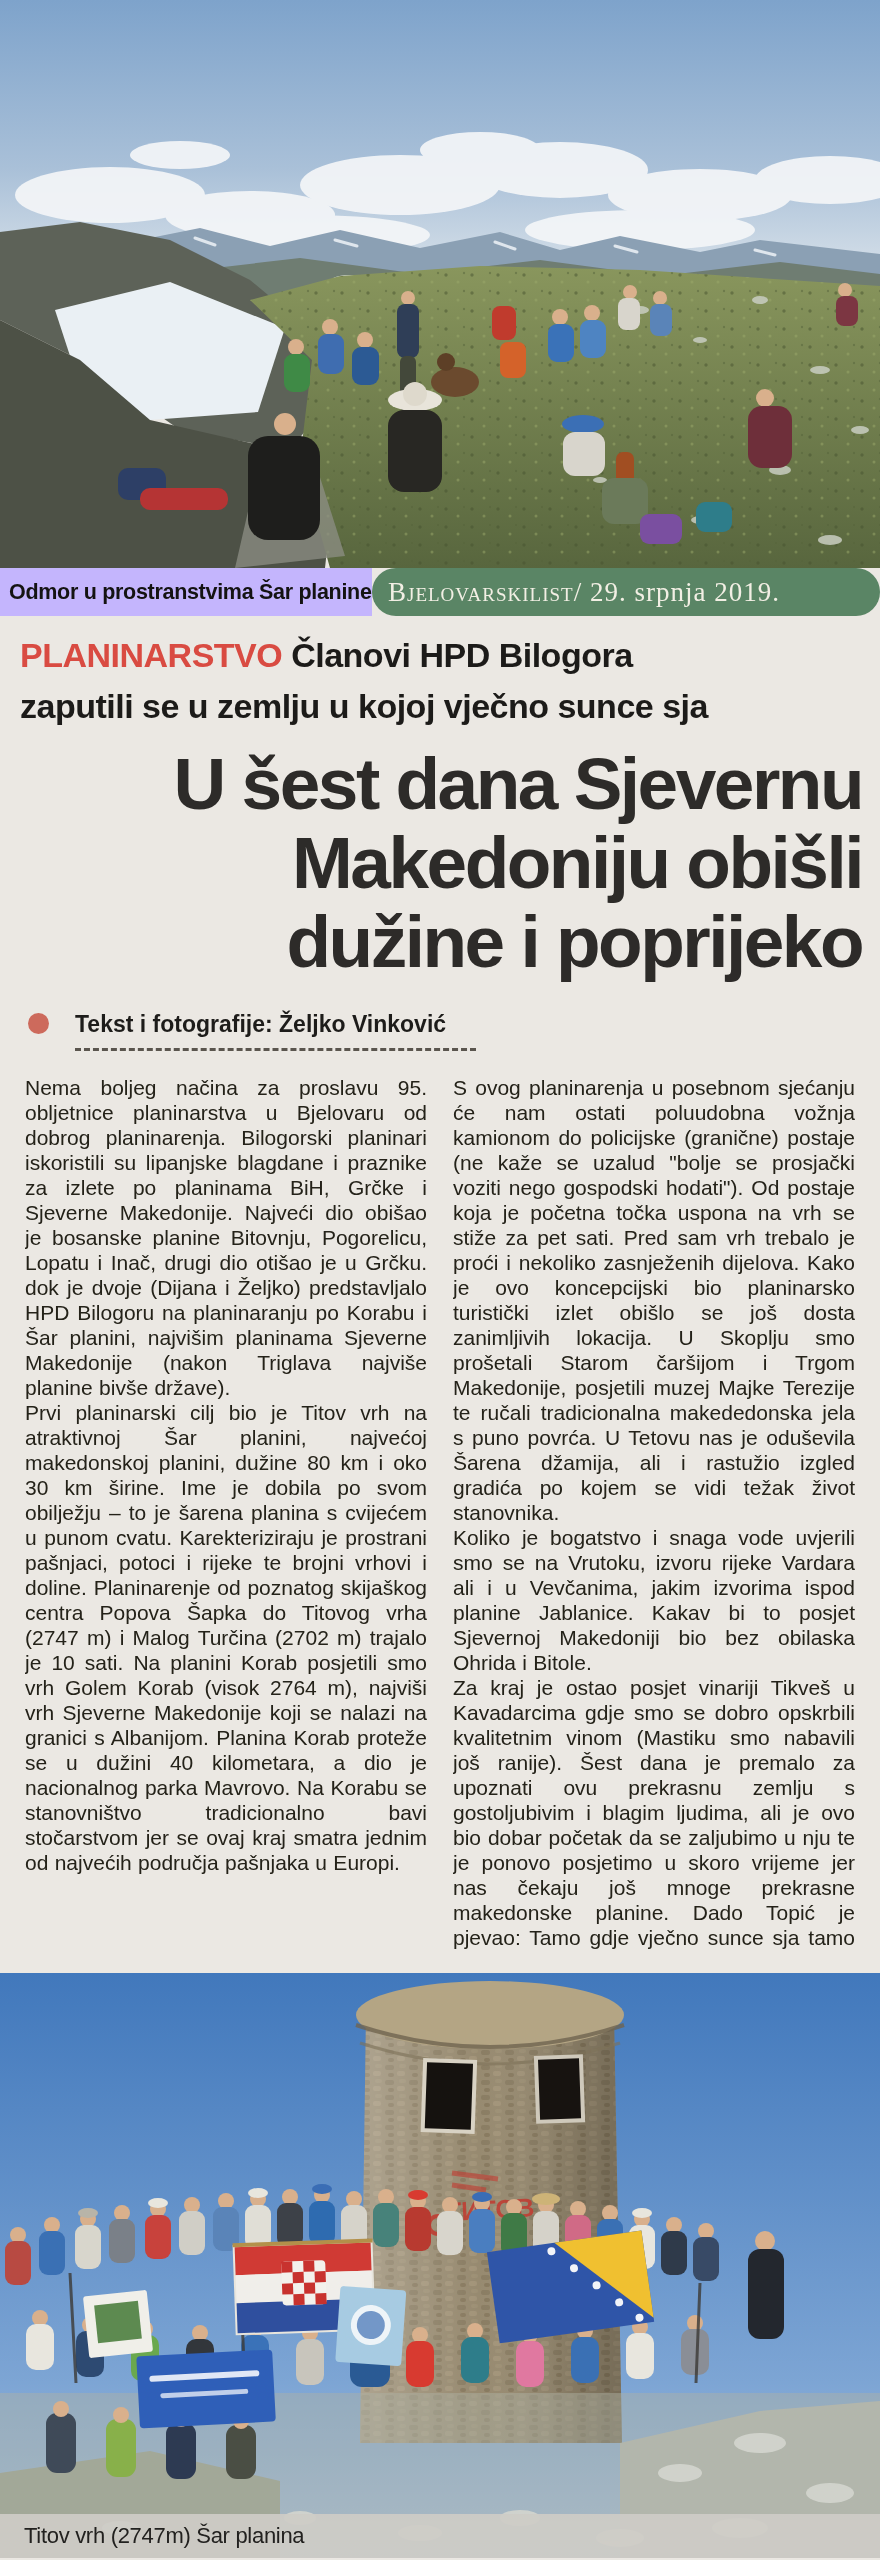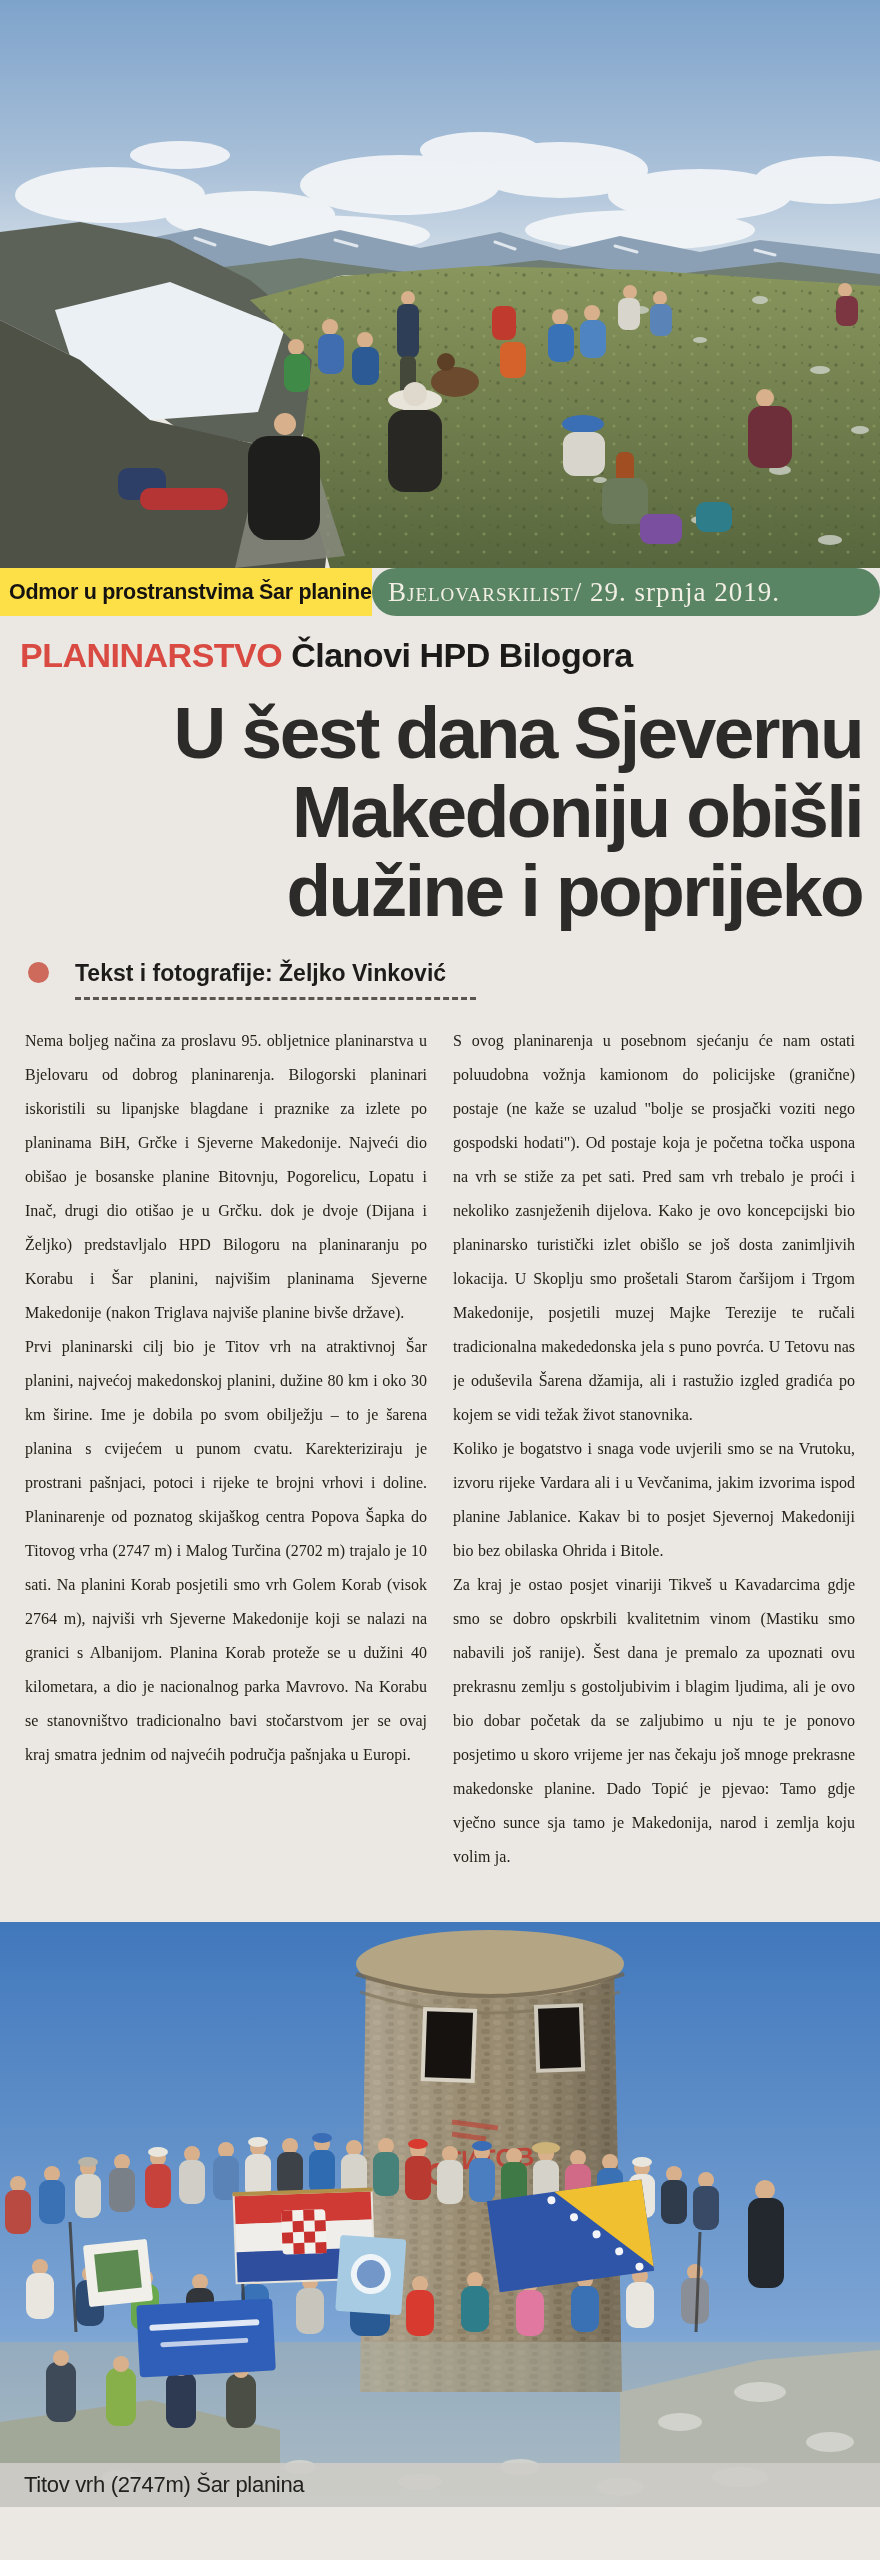--- a/index.html
+++ b/index.html
@@ -6,40 +6,40 @@
   html,body { width:880px; }
   body {
     height:2560px; background:#ebe8e3; overflow:hidden;
     font-family:"Liberation Sans", sans-serif; color:#26241f;
   }
   .photo { position:relative; width:880px; overflow:hidden; }
   .photo svg { display:block; }
   .top-photo { height:568px; }
   .strip-row { display:flex; height:48px; }
   .photo-cap {
-    width:372px; background:#fde047; display:flex; align-items:center;
+    width:372px; background:#c4b5fd; display:flex; align-items:center;
     padding-left:9px; font-size:21.5px; font-weight:800; letter-spacing:-0.3px; color:#141312;
   }
   .masthead {
     flex:1; display:flex; align-items:center; padding-left:16px;
     font-family:"Liberation Serif", serif; font-size:27px; letter-spacing:1px;
   }
   .masthead .name { font-variant:small-caps; }
   .kicker { padding:14px 20px 0 20px; font-size:34px; font-weight:800; line-height:51px; letter-spacing:-0.5px; color:#1c1b19; }
   .headline { padding:12px 18px 0 18px; font-size:73px; line-height:79px; font-weight:800; letter-spacing:-2.5px; color:#2d2b29;text-align:right; }
   .byline { margin:30px 0 0 28px; display:flex; align-items:flex-start; height:42px; }
   .byline .dot { width:21px; height:21px; border-radius:50%; margin:2px 26px 0 0; }
   .byline .txt {
     font-size:23px; font-weight:800; color:#1d1c1a; padding:0 30px 10px 0;
     border-bottom:3px dashed #5a554e;
   }
   .article { margin:22px 25px 0 25px; height:878px; display:flex; gap:26px; overflow:hidden; }
   .col { flex:1; overflow:hidden; }
   .col p {
-    font-family:Liberation Serif, serif; font-size:16px; line-height:34px;
+    font-family:Liberation Sans, sans-serif; font-size:21px; line-height:25px;
     text-align:justify; color:#242219; word-spacing:0.5px;
   }
   .bottom-photo { margin-top:20px; height:585px; }
   .bottom-cap {
     position:absolute; left:0; bottom:0; width:100%; height:44px;
     background:rgba(206,204,199,0.92); display:flex; align-items:center; padding-left:24px;
     font-size:22px; font-weight:400; letter-spacing:-0.3px; color:#22211f;
   }
 </style>
 </head>
@@ -160,20 +160,21 @@
 <div class="strip-row">
   <div class="photo-cap">Odmor u prostranstvima Šar planine</div>
   <div class="masthead" style="background:#5a8565; color:#f2efe4;border-radius:24px;">
     <span class="name">Bjelovarskilist</span>
       <span> / 29. srpnja 2019.</span>
   </div>
 </div>
 
 <div class="kicker">
   <span style="color:#d94b42;">PLANINARSTVO</span><span> Članovi HPD Bilogora</span><br>
+  <span>zaputili se u zemlju u kojoj vječno sunce sja</span>
 </div>
 
 <h1 class="headline">
   <div>U šest dana Sjevernu</div>
   <div>Makedoniju obišli</div>
   <div>dužine i poprijeko</div>
 </h1>
 
 <div class="byline">
   <span class="dot" style="background:#cd6a5c;"></span>

